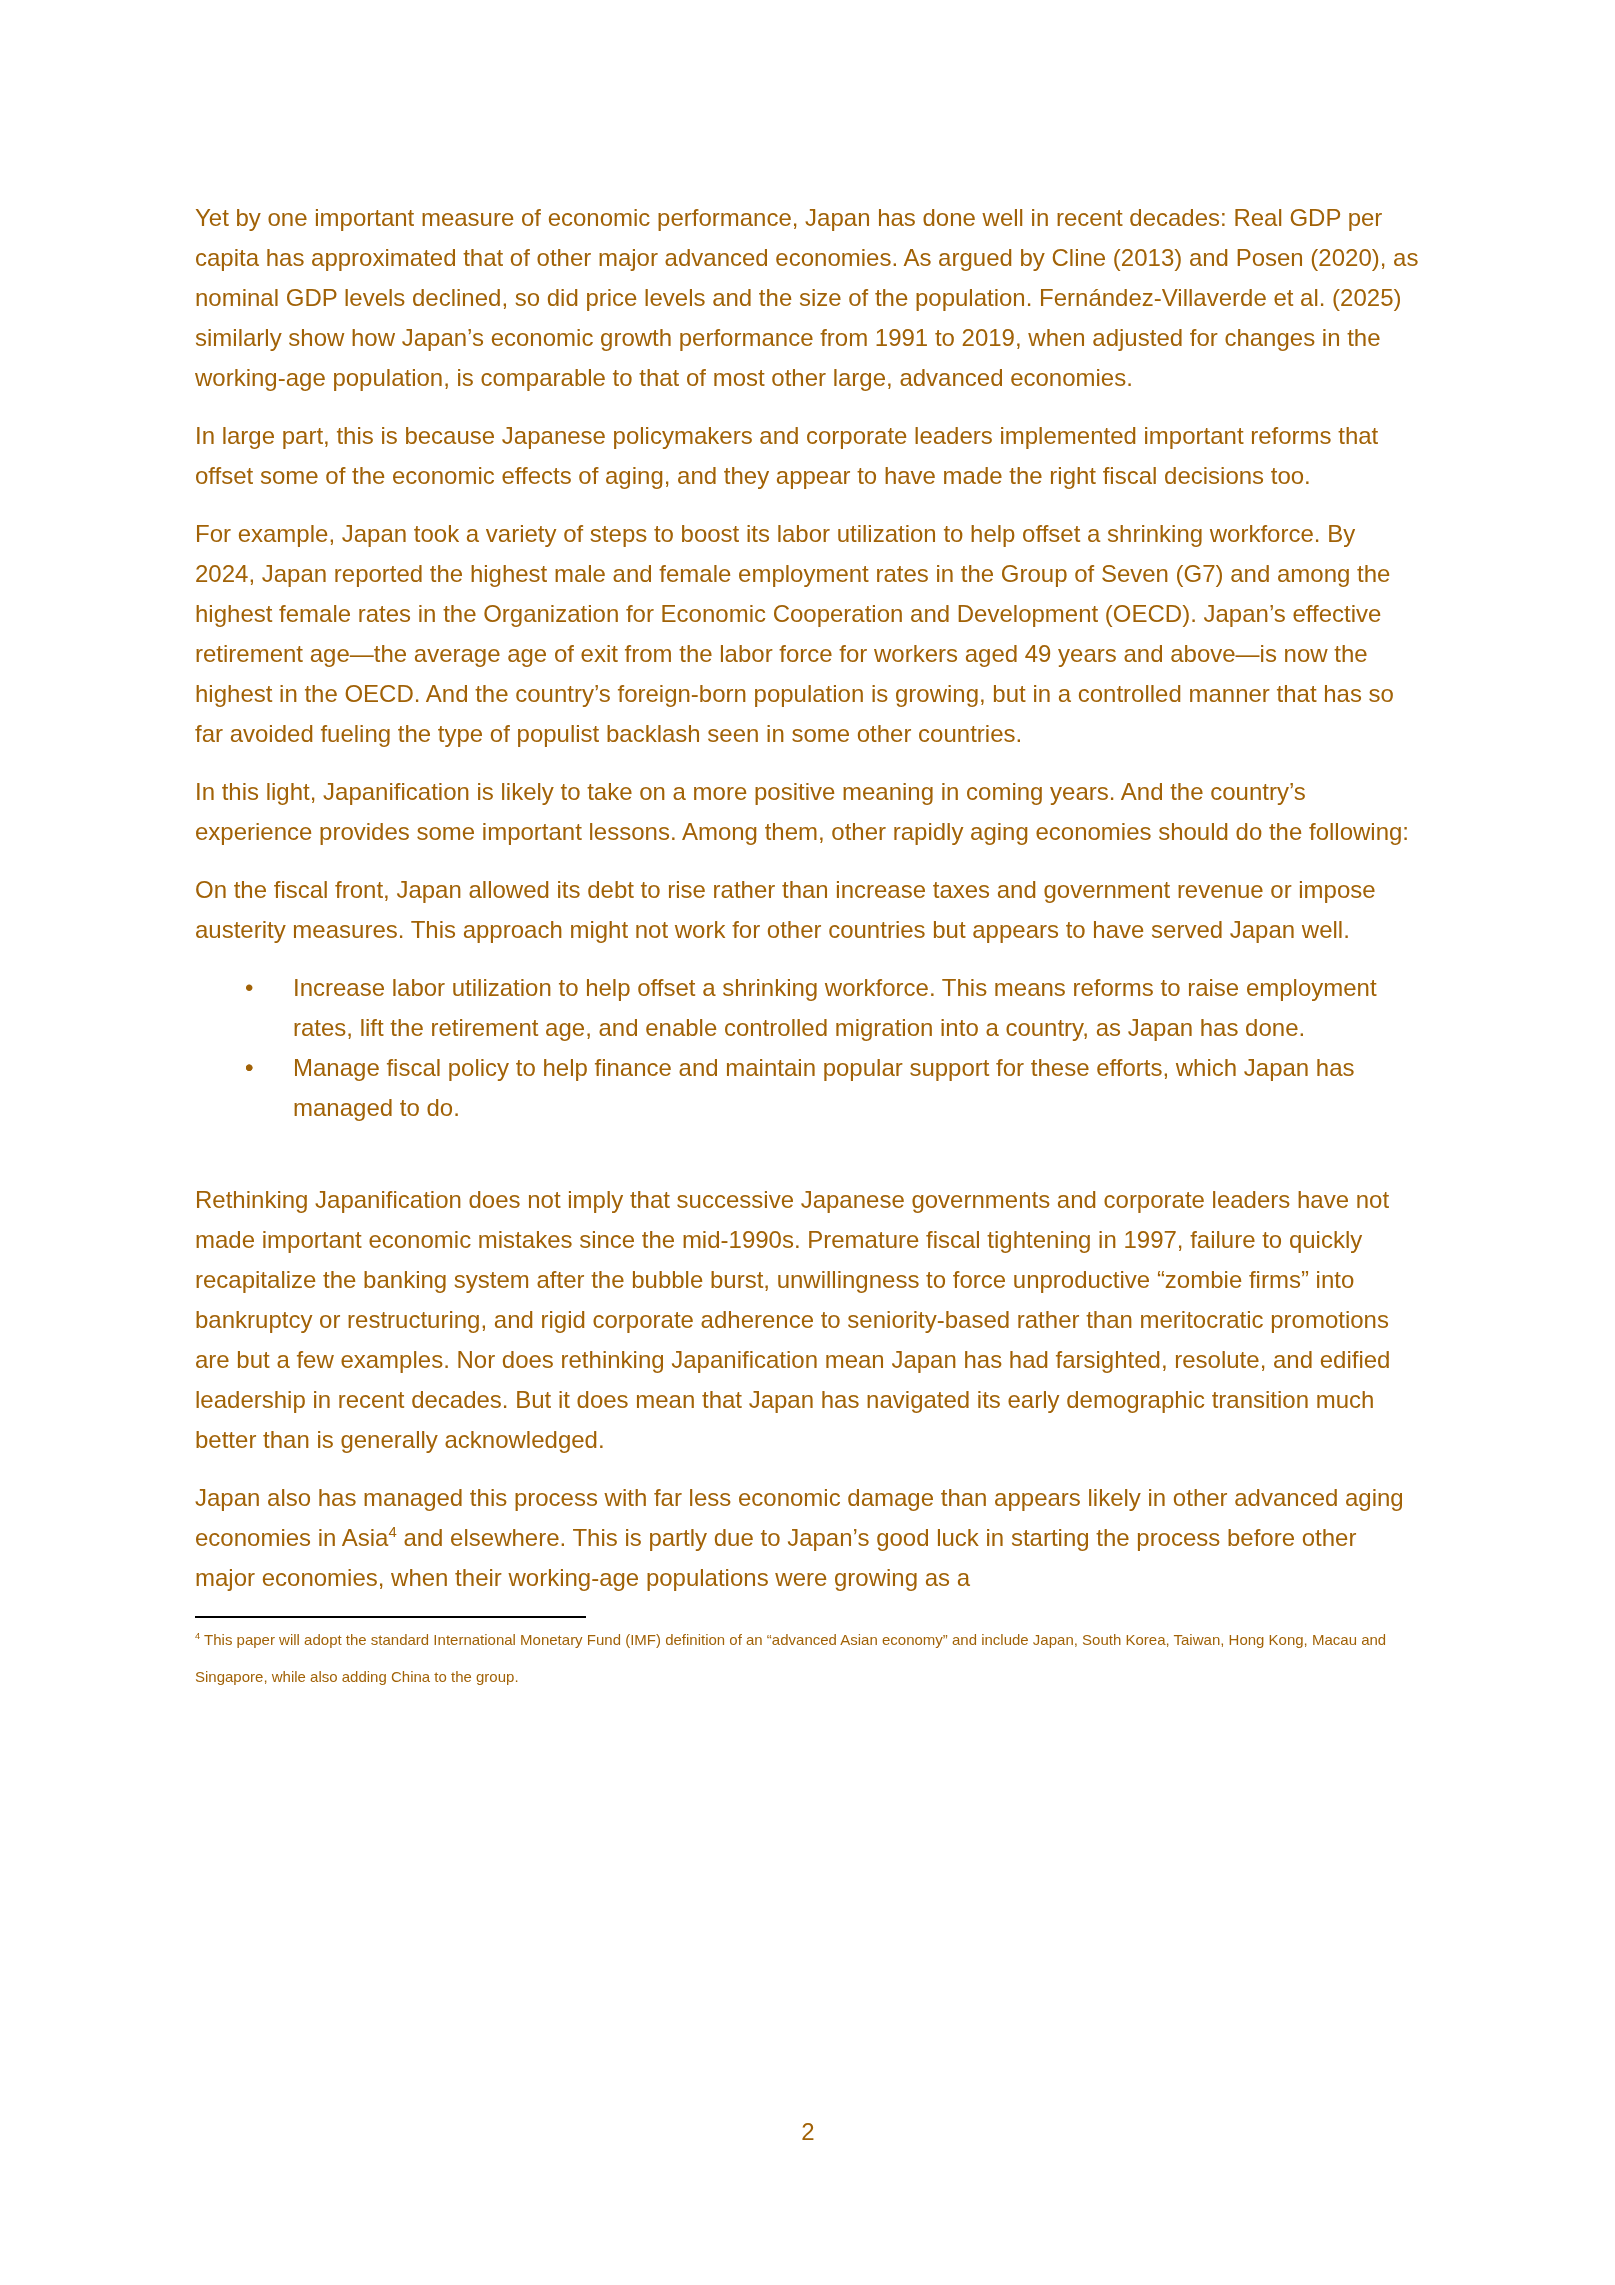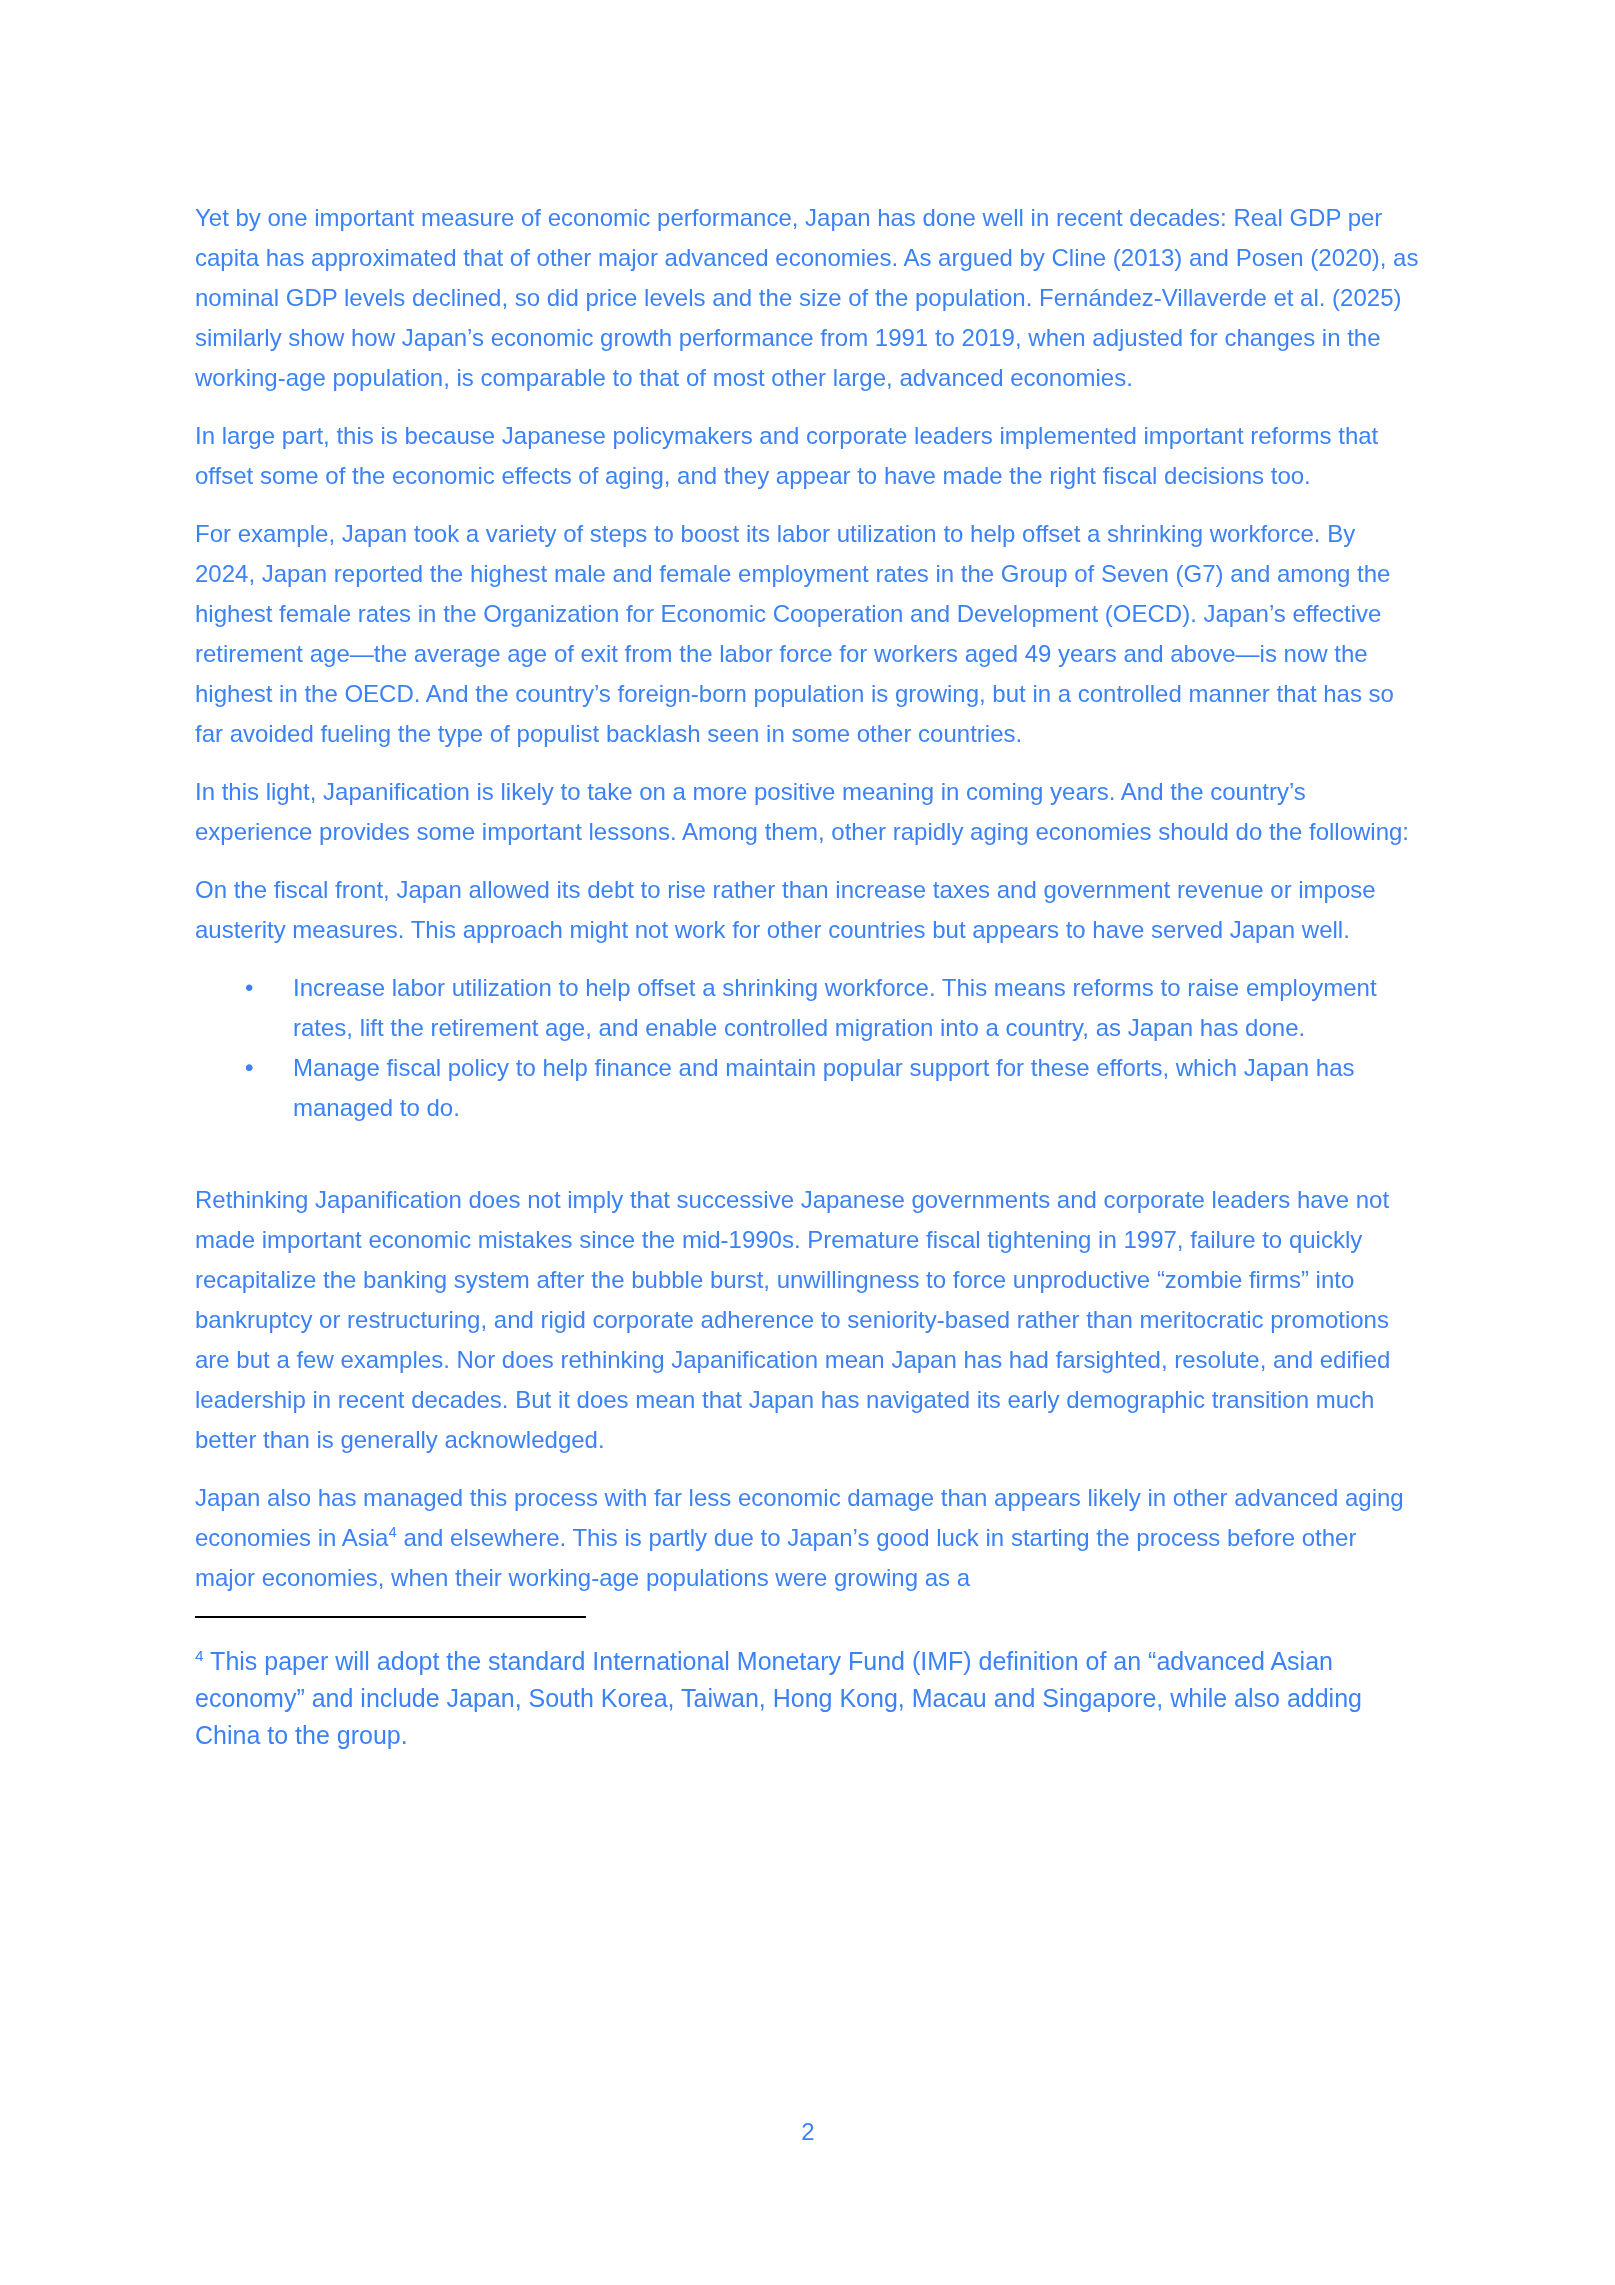--- a/index.html
+++ b/index.html
@@ -5,21 +5,21 @@
   html, body {
     margin: 0;
     padding: 0;
     background: #ffffff;
   }
   .page {
     position: relative;
     width: 1616px;
     height: 2286px;
     background: #ffffff;
-    color: #3b82f6;
+    color: #a16207;
     font-family: "Liberation Sans", sans-serif;
     box-sizing: border-box;
     padding: 198px 197px 0 195px;
     overflow: hidden;
   }
   .body-par {
     margin: 0 0 18px 0;
     font-size: 24px;
     line-height: 40px;
     text-align: left;
@@ -50,22 +50,22 @@
   }
   .footnote-block {
     margin-top: 11px;
   }
   .footnote-separator {
     width: 391px;
     height: 0;
     border-top: 2.7px solid #000000;
   }
   .footnote-text {
-    margin: 25px 0 0 0;
-    font-size: 25px;
+    margin: 3px 0 0 0;
+    font-size: 15px;
     line-height: 37px;
   }
   .page-number {
     position: absolute;
     left: 0;
     right: 0;
     top: 2118px;
     text-align: center;
     font-size: 24px;
     line-height: 27px;

